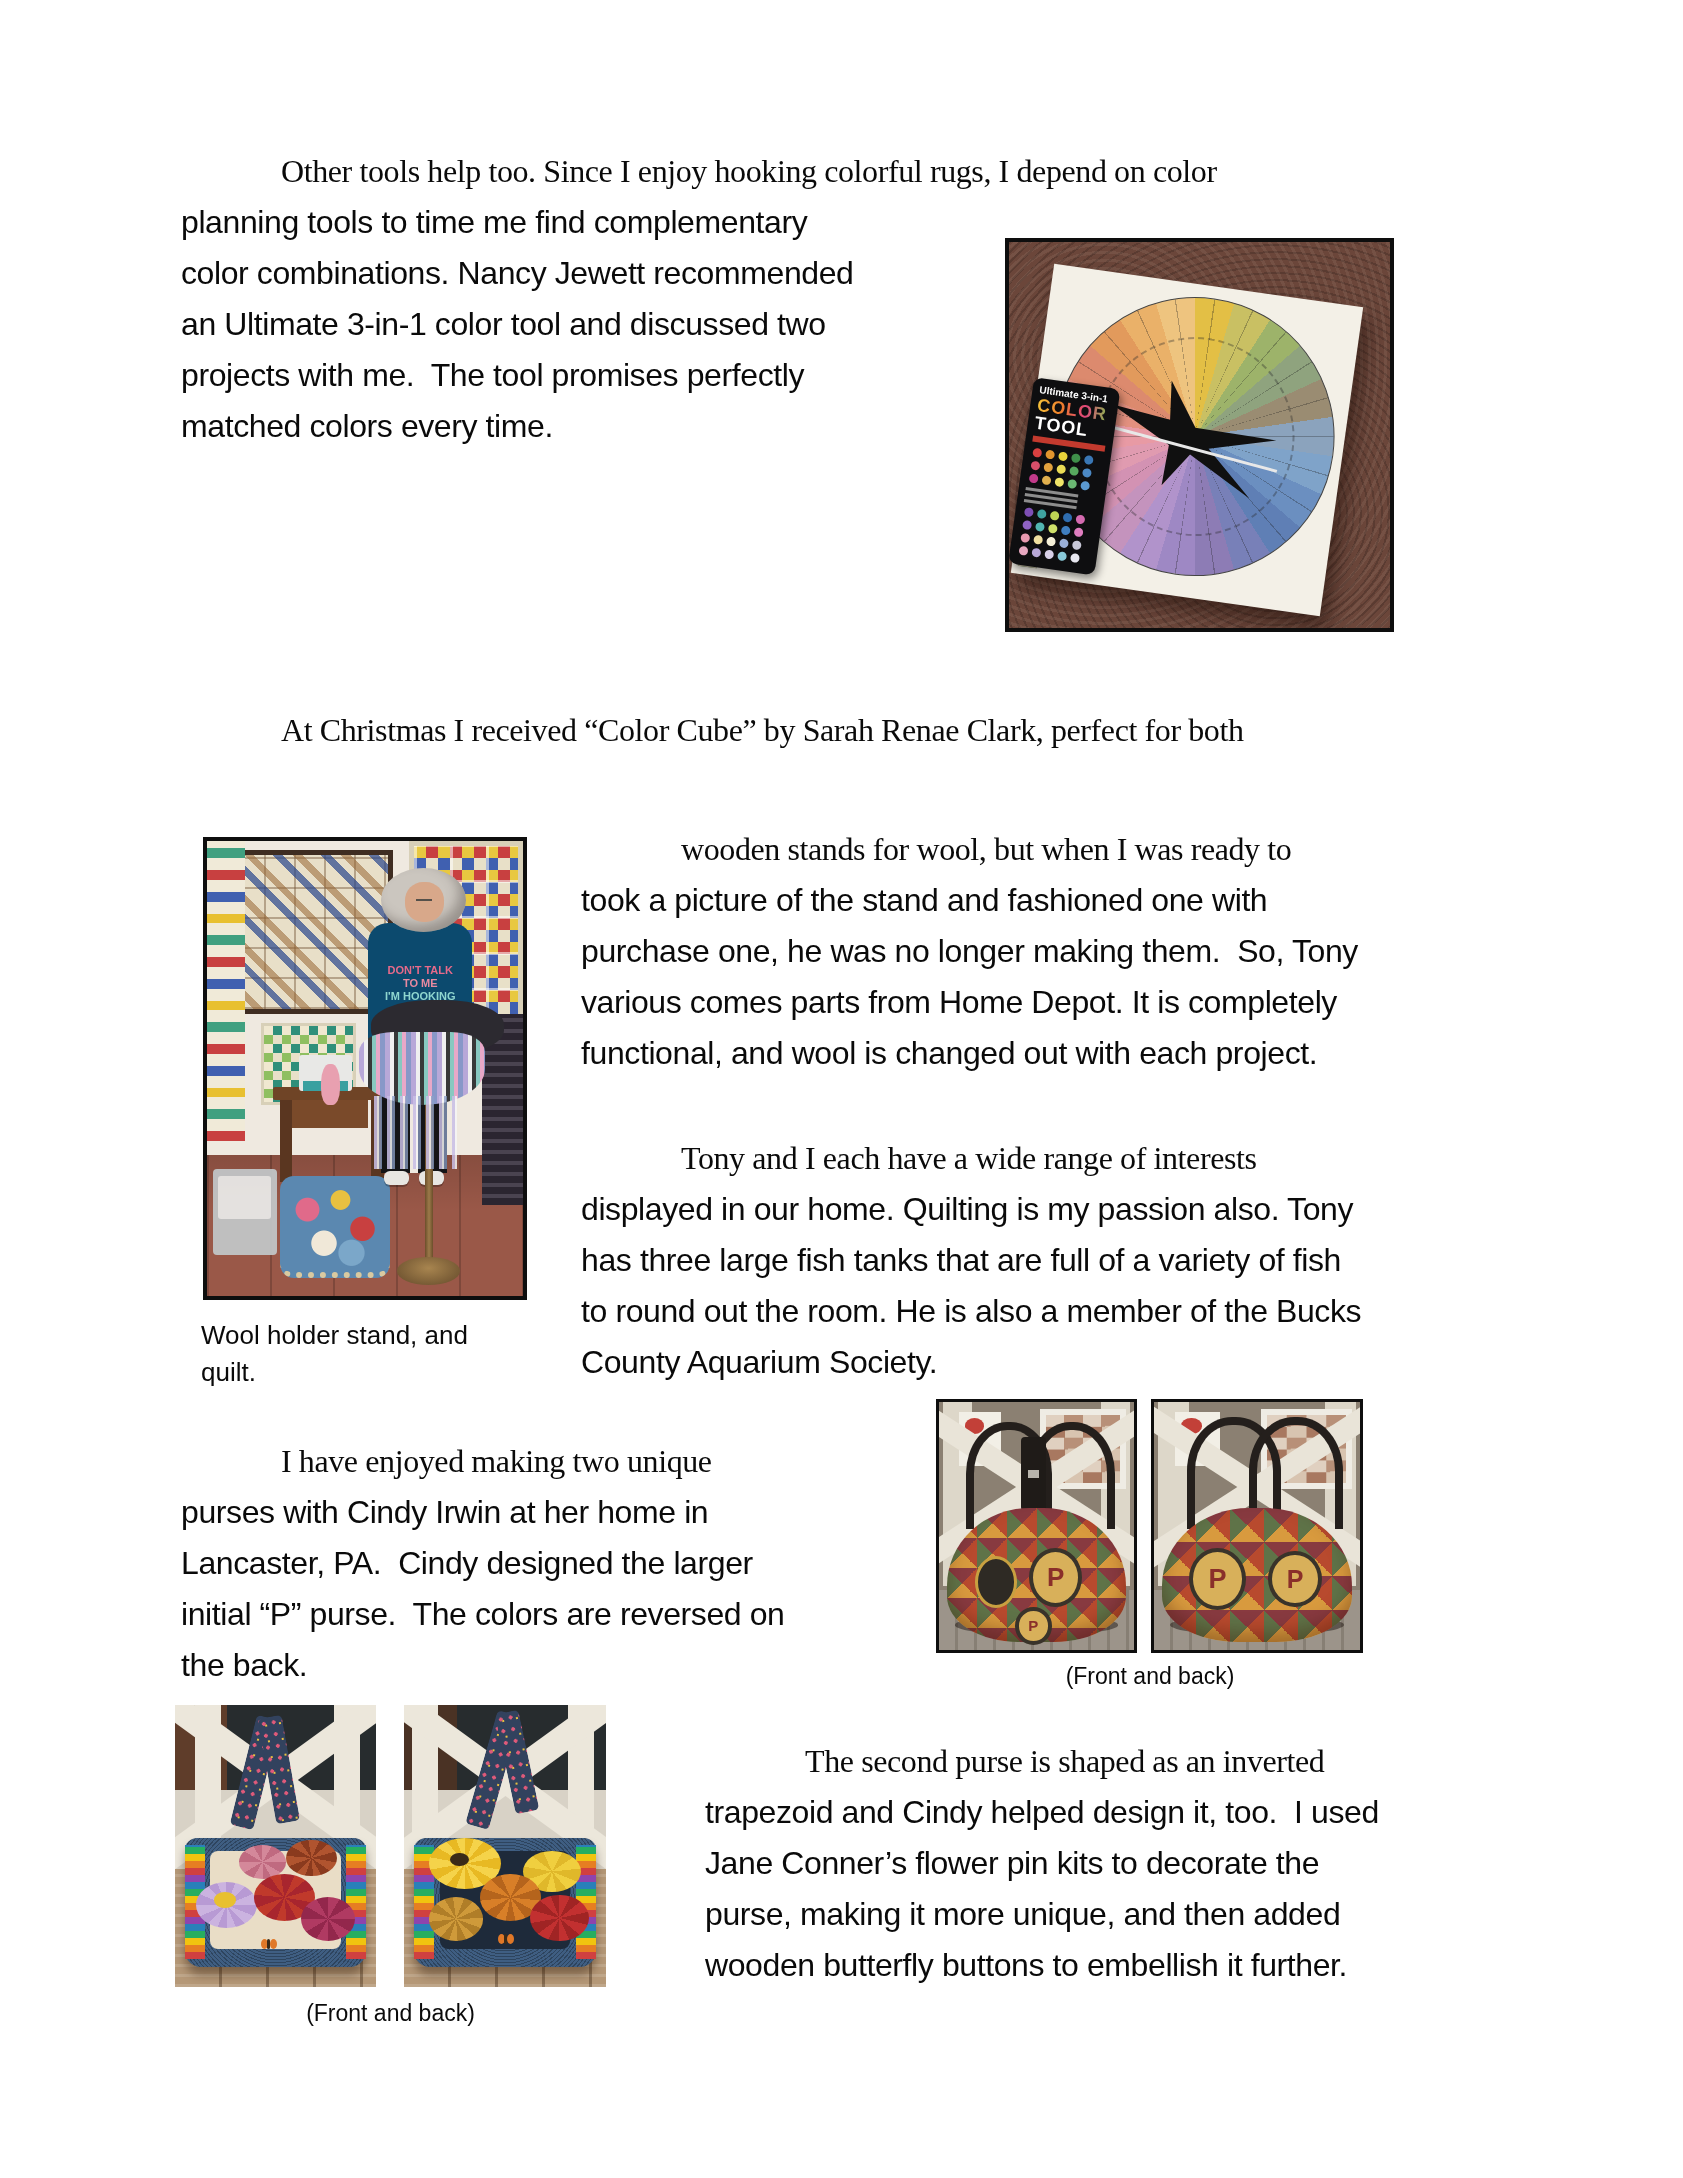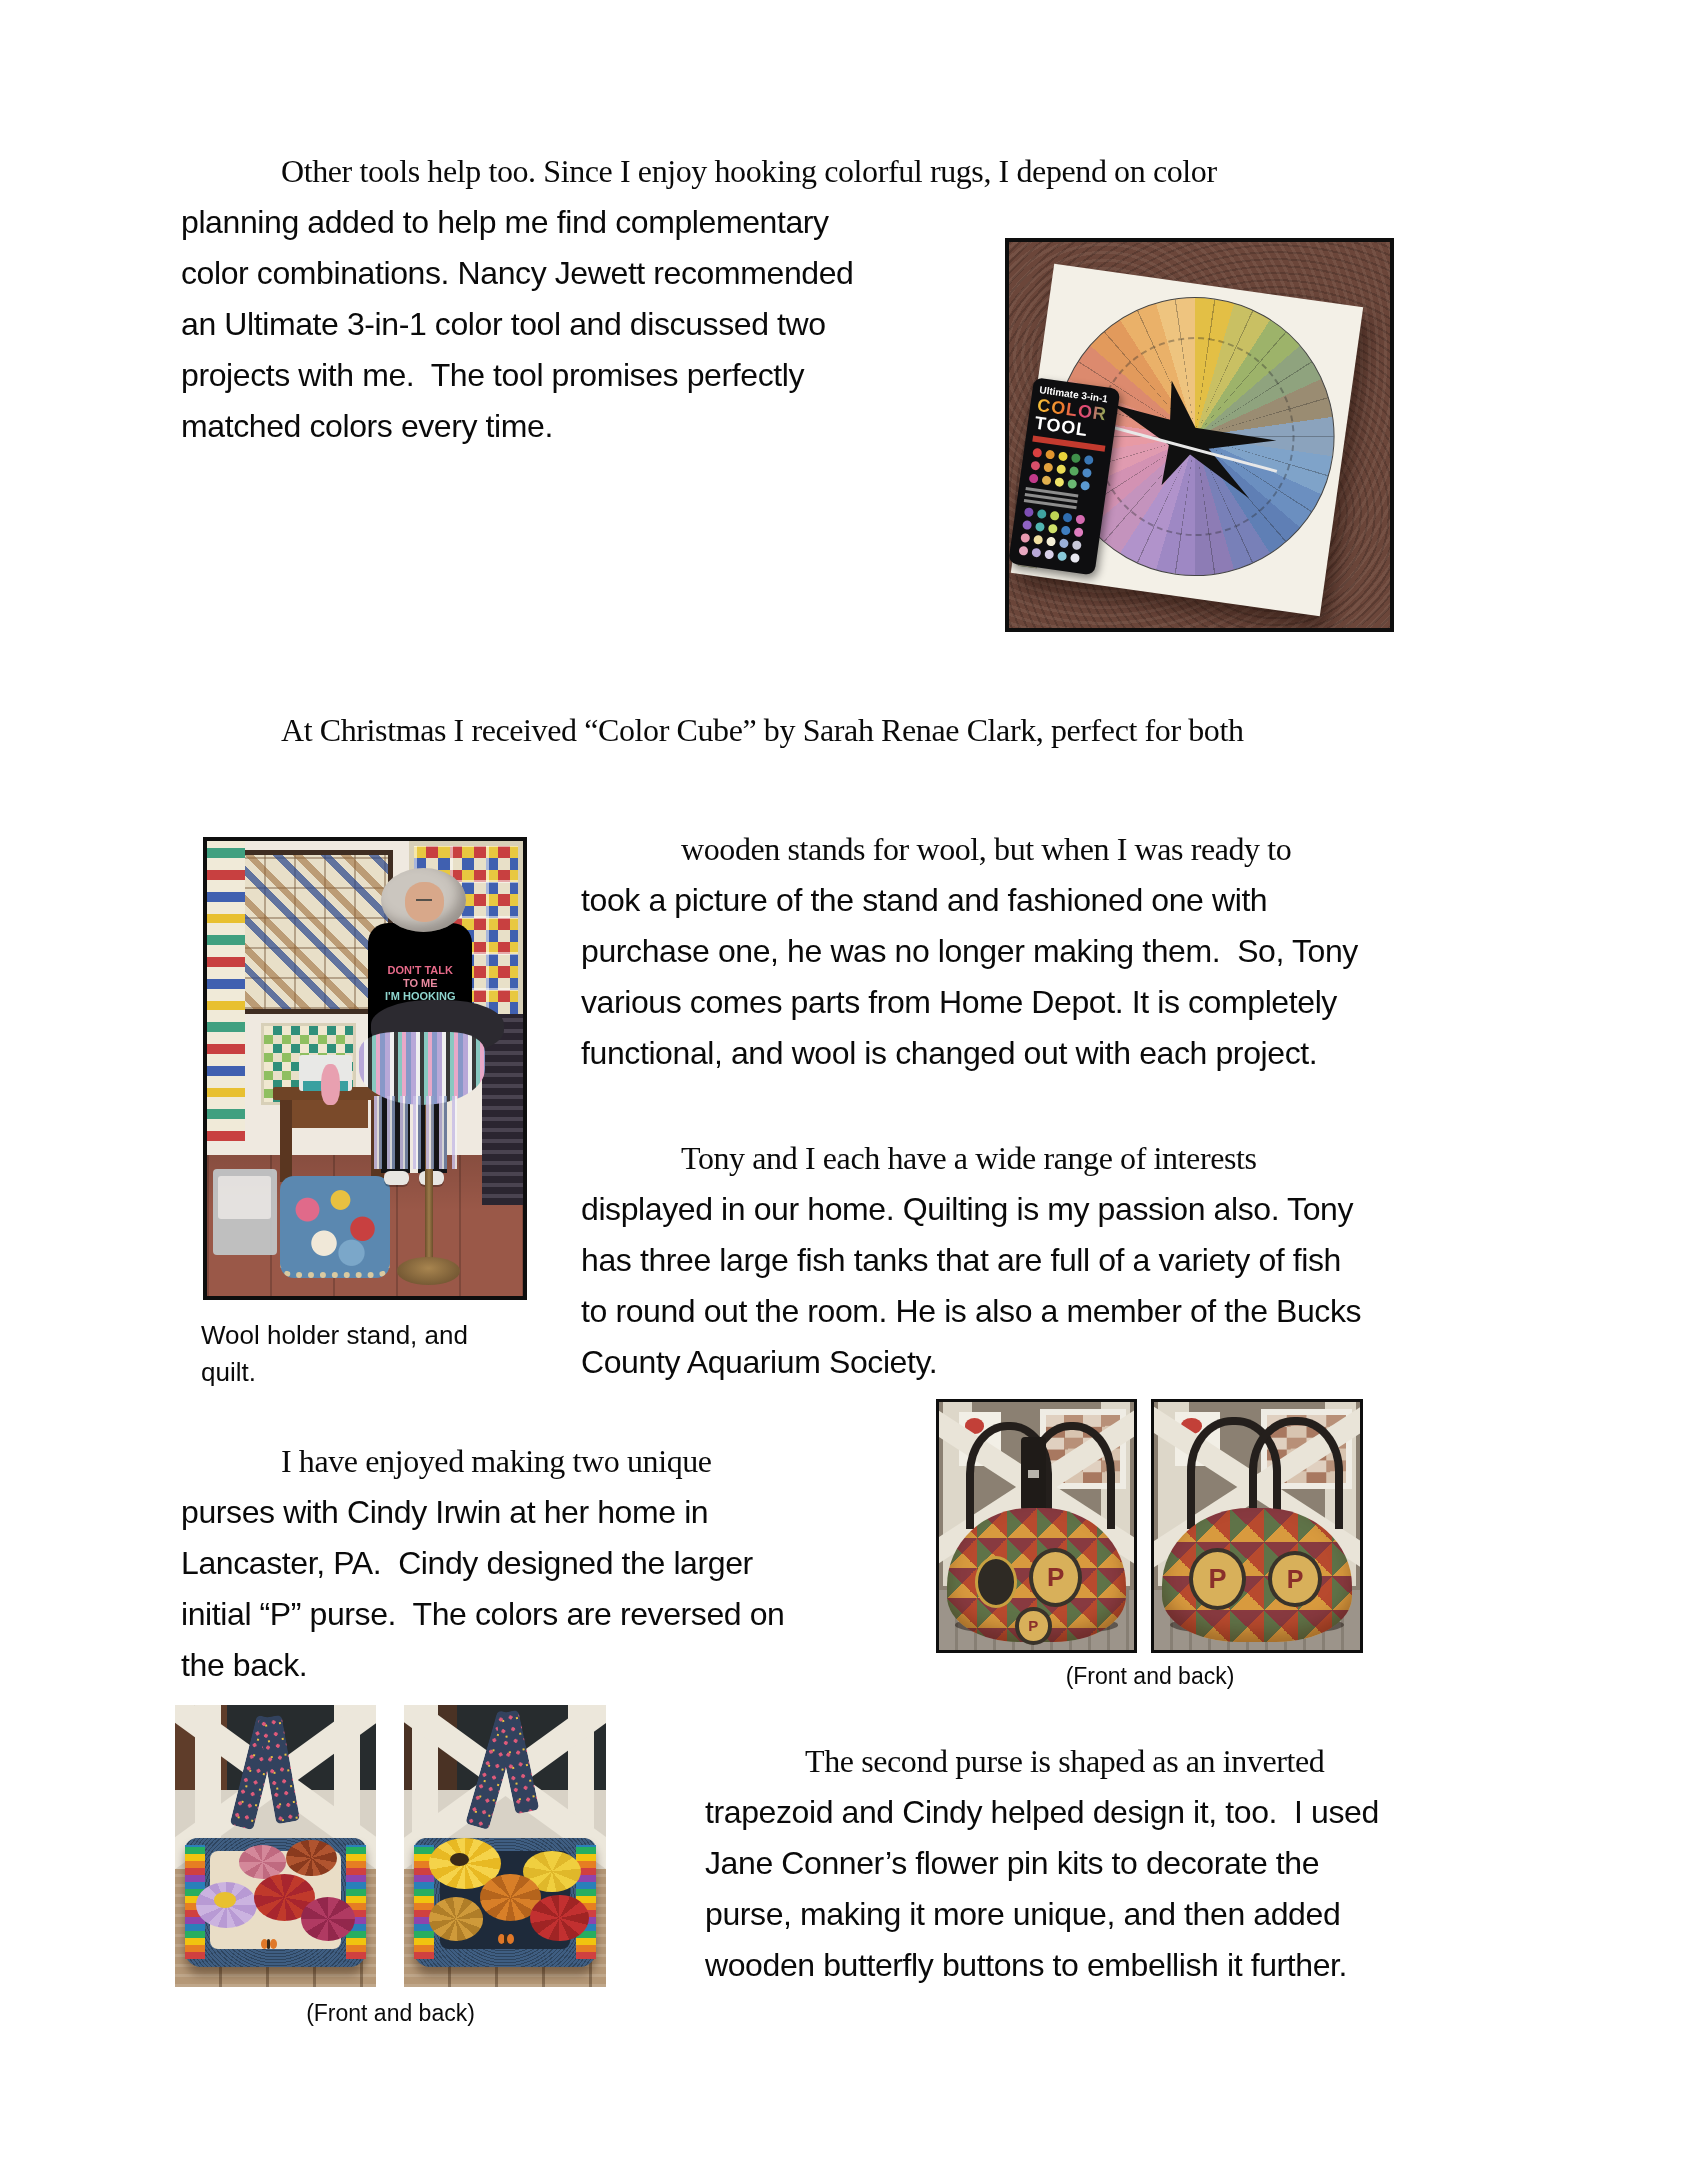--- a/index.html
+++ b/index.html
@@ -92,21 +92,21 @@
       radial-gradient(circle at 75% 55%, #c84040 0 12%, transparent 13%),
       radial-gradient(circle at 40% 70%, #f0e8d8 0 13%, transparent 14%),
       radial-gradient(circle at 65% 80%, #7ba7c9 0 12%, transparent 13%),
       #5b88b0;
     border-bottom:6px dotted #d9c9a0;}
   .ws-hair{left:55%;top:6%;width:27%;height:14%;background:#cbc6bf;border-radius:50%;
     box-shadow:inset -7px -7px 12px rgba(90,85,80,.45);}
   .ws-face{position:absolute;left:28%;top:22%;width:46%;height:62%;background:#d8a88a;border-radius:46%;}
   .ws-glasses{position:absolute;left:30%;top:42%;width:40%;height:16%;
     border-top:2px solid #55504a;}
-  .ws-torso{left:51%;top:18%;width:33%;height:30%;background:#000000;border-radius:20px 20px 8px 8px;
+  .ws-torso{left:51%;top:18%;width:33%;height:30%;background:#0c4a6e;border-radius:20px 20px 8px 8px;
     display:flex;flex-direction:column;align-items:center;justify-content:center;}
   .ws-shirt{font-size:11px;line-height:13px;font-weight:bold;text-align:center;letter-spacing:0;}
   .ws-shirt .line:nth-child(1){color:#e86a8a;}
   .ws-shirt .line:nth-child(2){color:#e88aa0;}
   .ws-shirt .line:nth-child(3){color:#8fd6cf;}
   .ws-hook{width:34px;height:10px;border-bottom:2px solid #cfe8e0;border-radius:0 0 50% 50%;margin-top:3px;}
   .ws-legs{left:55%;top:48%;width:21%;height:25%;
     background:linear-gradient(90deg,#141416 44%, #efe9e0 44% 56%, #141416 56%);}
   .ws-shoe{top:72.5%;width:8%;height:3.2%;background:#e8e6e2;border-radius:6px;box-shadow:0 2px 0 rgba(0,0,0,.25);}
   .ws-pole{left:69%;top:56%;width:2.6%;height:37%;background:linear-gradient(90deg,#6b4e2a,#9c7a4a,#6b4e2a);}
@@ -180,21 +180,21 @@
   .bfly::after{right:0;}
   .bfly i{position:absolute;left:6.4px;top:0;width:3px;height:10px;background:#3a2a18;border-radius:2px;}
 </style>
 </head>
 <body>
 
 <div class="page">
 
   <div class="para" style="left:181px;top:146px;">
       <div class="line">Other tools help too. Since I enjoy hooking colorful rugs, I depend on color</div>
-      <div class="line">planning added to help me find complementary</div>
+      <div class="line">planning tools to time me find complementary</div>
       <div class="line">color combinations. Nancy Jewett recommended</div>
       <div class="line">an Ultimate 3-in-1 color tool and discussed two</div>
       <div class="line">projects with me.  The tool promises perfectly</div>
       <div class="line">matched colors every time.</div>
     </div>
   <div class="para" style="left:181px;top:705px;">
       <div class="line">At Christmas I received “Color Cube” by Sarah Renae Clark, perfect for both</div>
     </div>
   <div class="para" style="left:581px;top:824px;">
       <div class="line">wooden stands for wool, but when I was ready to</div>

